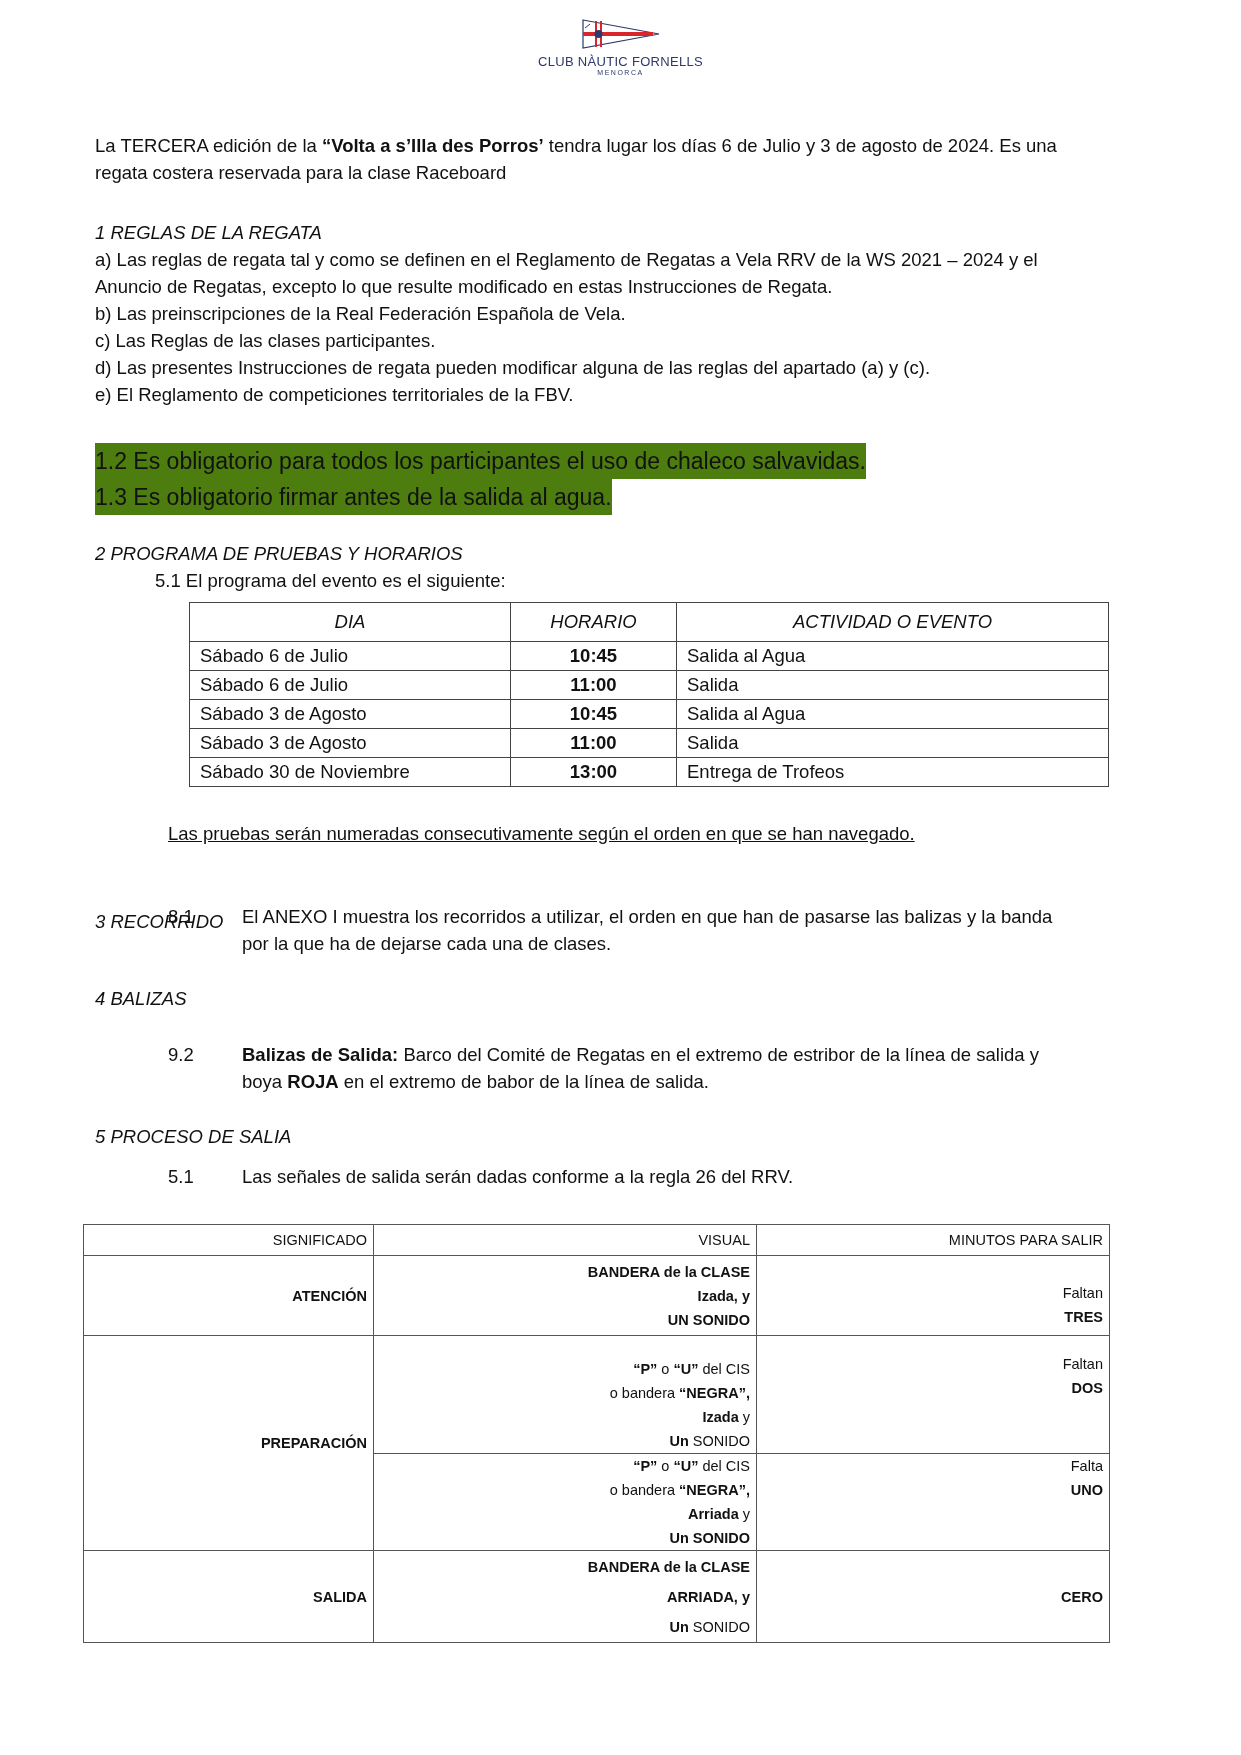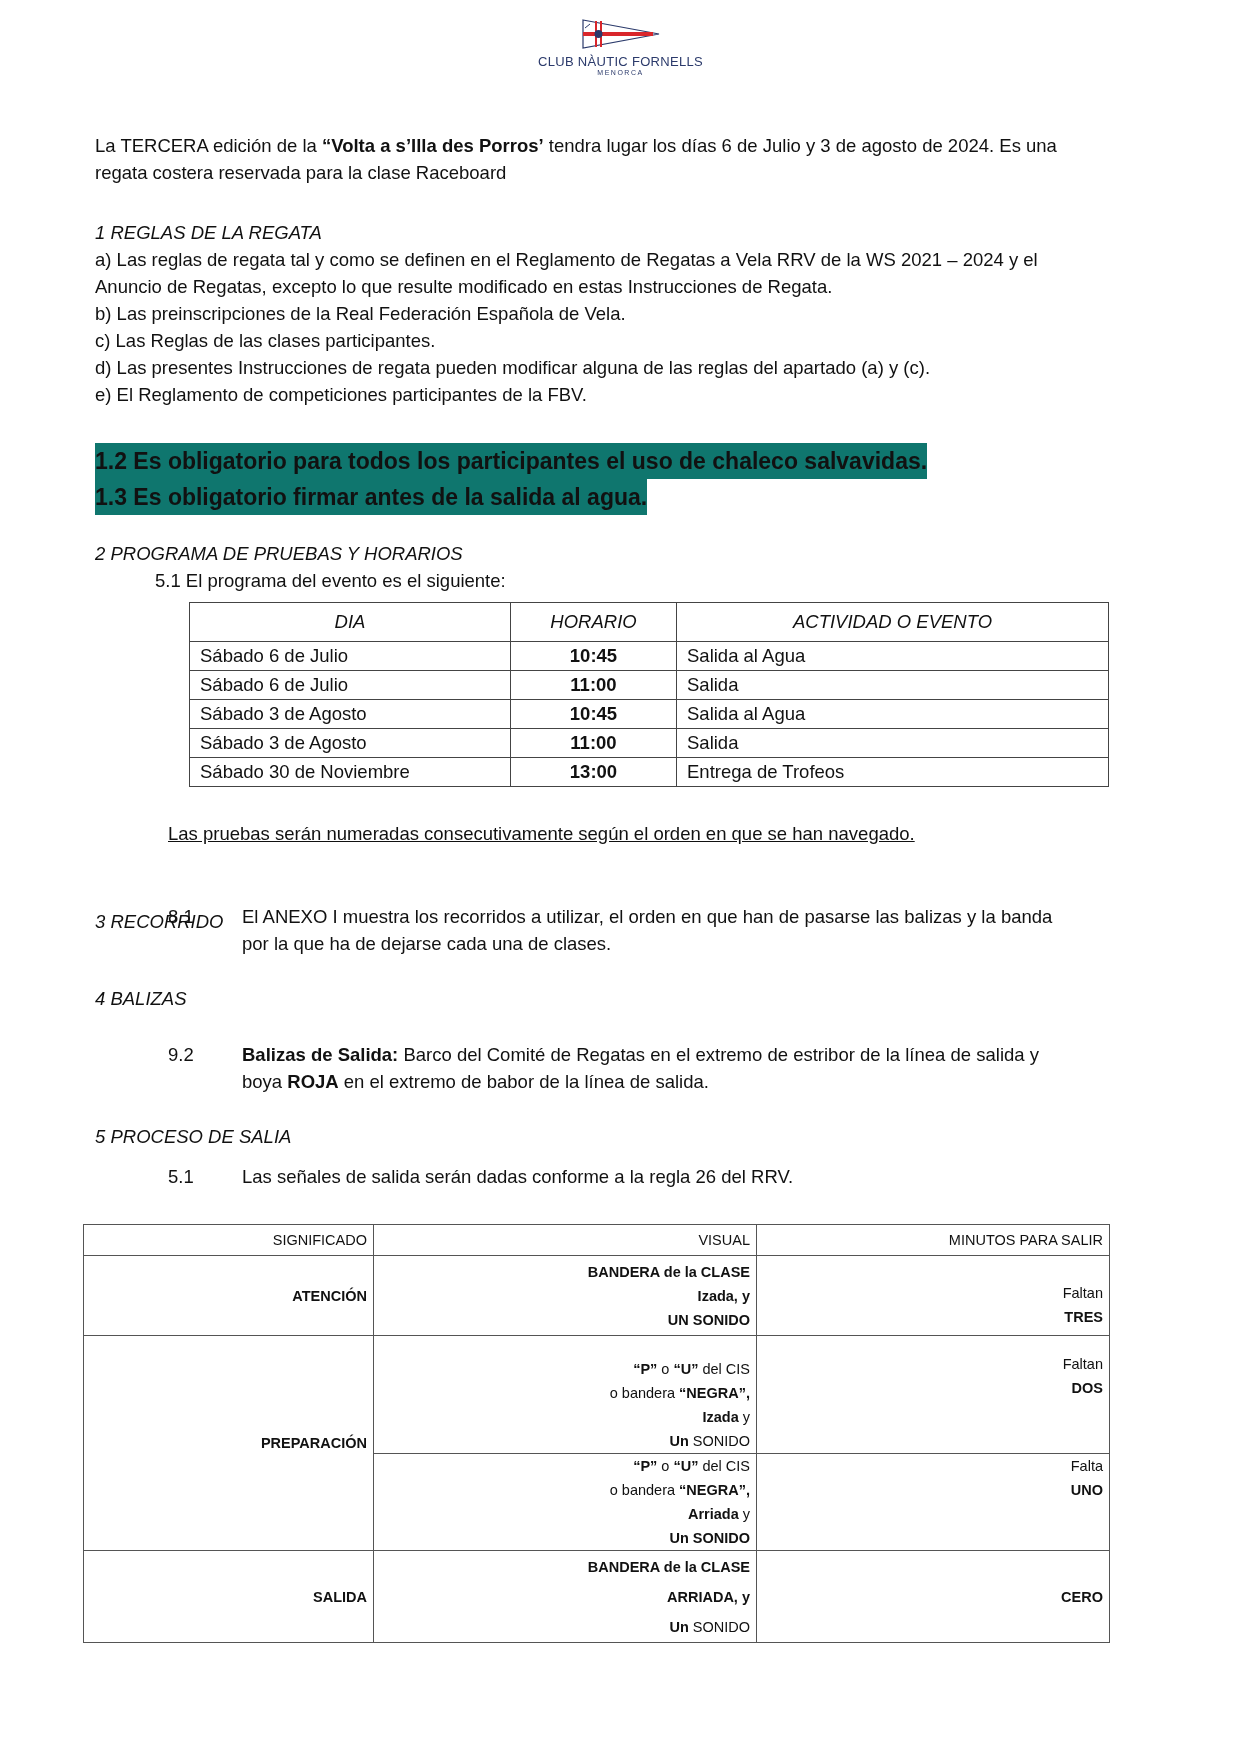--- a/index.html
+++ b/index.html
@@ -4,21 +4,21 @@
 <style>
   html, body { margin: 0; padding: 0; background: #ffffff; }
   body { width: 1241px; height: 1755px; position: relative; font-family: "Liberation Sans", sans-serif; color: #111; overflow: hidden; }
   .abs { position: absolute; }
   .logo { left: 0; top: 18px; width: 1241px; text-align: center; }
   .logo svg { display: block; margin: 0 auto; }
   .logo-name { font-size: 13px; color: #2b3a6b; letter-spacing: 0.3px; margin-top: 4px; }
   .logo-sub { font-size: 7px; color: #2b3a6b; letter-spacing: 1.5px; margin-top: 0px; }
   .p { font-size: 18.5px; line-height: 27px; }
   .h { font-size: 18.5px; font-style: italic; font-weight: normal; }
-  .hl { font-size: 23px; font-weight: bold; background: #0f766e; line-height: 36px; display: inline-block; }
+  .hl { font-size: 23px; font-weight: normal; background: #4d7c0f; line-height: 36px; display: inline-block; }
   table { border-collapse: collapse; }
   .t1 { left: 189px; top: 602px; width: 920px; font-size: 18.5px; }
   .t1 td, .t1 th { border: 1.5px solid #444; padding: 0 10px; height: 28px; }
   .t1 th { font-style: italic; font-weight: normal; height: 38px; text-align: center; }
   .t1 td.c { text-align: center; font-weight: bold; }
   .t2 { left: 83px; top: 1224px; width: 1027px; font-size: 14.5px; }
   .t2 td, .t2 th { border: 1.5px solid #555; text-align: right; vertical-align: middle; padding: 0 6px; line-height: 24px; }
   .t2 th { font-weight: normal; height: 30px; }
   b { font-weight: bold; }
   .num { display: inline-block; width: 74px; }
@@ -44,21 +44,21 @@
   <span>regata costera reservada para la clase Raceboard</span>
 </div>
 
 <div class="abs p h" style="left:95px; top:219px;">1 REGLAS DE LA REGATA</div>
 <div class="abs p" style="left:95px; top:246px;">
   <div>a) Las reglas de regata tal y como se definen en el Reglamento de Regatas a Vela RRV de la WS 2021 – 2024 y el</div>
   <div>Anuncio de Regatas, excepto lo que resulte modificado en estas Instrucciones de Regata.</div>
   <div>b) Las preinscripciones de la Real Federación Española de Vela.</div>
   <div>c) Las Reglas de las clases participantes.</div>
   <div>d) Las presentes Instrucciones de regata pueden modificar alguna de las reglas del apartado (a) y (c).</div>
-  <div>e) El Reglamento de competiciones participantes de la FBV.</div>
+  <div>e) El Reglamento de competiciones territoriales de la FBV.</div>
 </div>
 <div class="abs" style="left:95px; top:443px;">
   <span class="hl">1.2 Es obligatorio para todos los participantes el uso de chaleco salvavidas.</span><br>
   <span class="hl">1.3 Es obligatorio firmar antes de la salida al agua.</span>
 </div>
 
 <div class="abs p h" style="left:95px; top:540px;">2  PROGRAMA DE PRUEBAS Y HORARIOS</div>
 <div class="abs p" style="left:155px; top:567px;">5.1 El programa del evento es el siguiente:</div>
 <table class="abs t1">
   <tbody>

